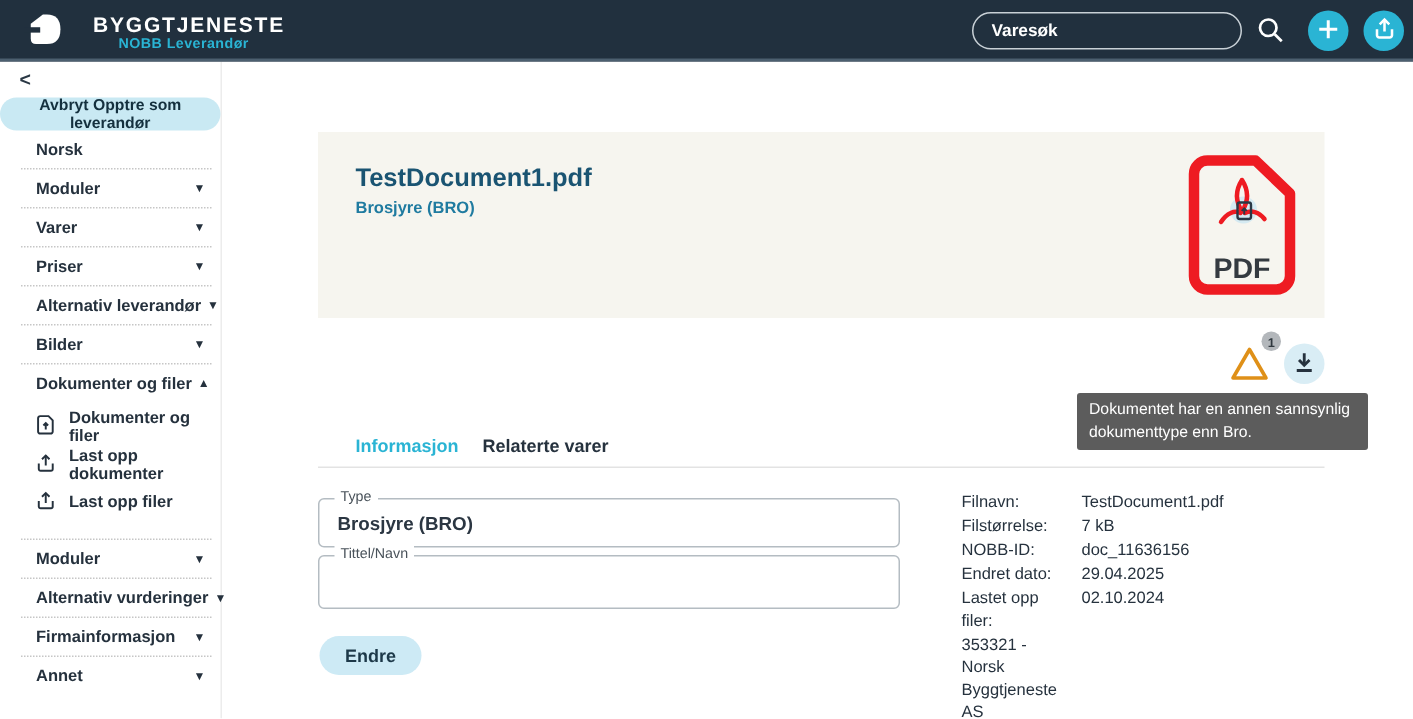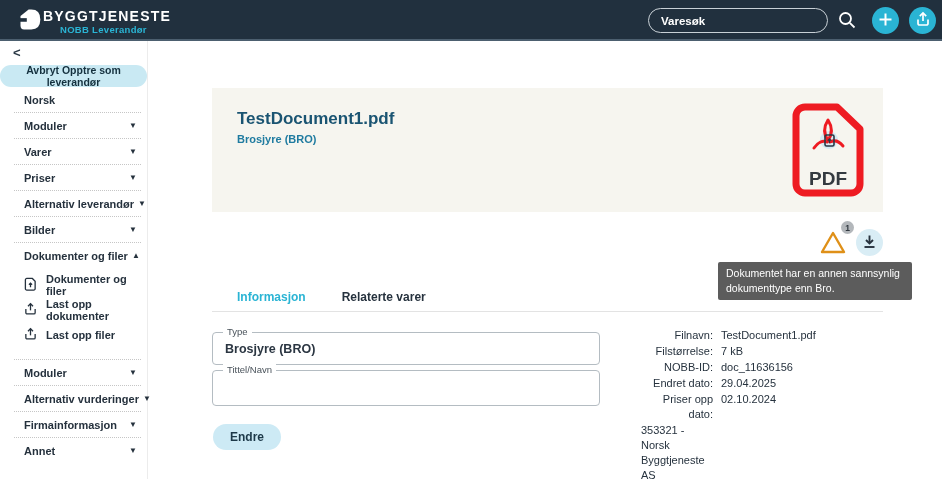--- a/index.html
+++ b/index.html
@@ -2,21 +2,21 @@
 <html><head>
 <meta charset="utf-8">
 <style>
   * { margin:0; padding:0; box-sizing:border-box; }
   html,body { width:942px; height:479px; overflow:hidden; }
   body { font-family:"Liberation Sans", sans-serif; background:#fff; position:relative; }
 
   
   .app-header { position:absolute; left:0; top:0; width:942px; height:41px;
     background:#21303e; border-bottom:2px solid #4c5f6f; z-index:20; }
-  .logo-wrap { position:absolute; left:16px; top:6px; display:flex; align-items:center; gap:0; }
+  .logo-wrap { position:absolute; left:16px; top:6px; display:flex; align-items:center; gap:19px; }
   .logo-text { display:flex; flex-direction:column; line-height:1; }
   .logo-title { color:#ffffff; font-size:14px; font-weight:bold; letter-spacing:1.2px; }
   .logo-sub { color:#2ab4d4; font-size:9.5px; font-weight:600; margin-top:2px; letter-spacing:.3px;padding-left:17px; }
   .search-box { position:absolute; left:648px; top:8px; width:180px; height:25px;
     border:1px solid #c8d0d6; border-radius:13px; background:transparent;
     color:#fff; font-size:11.5px; font-weight:bold; padding:0 12px; outline:none;
     font-family:"Liberation Sans", sans-serif; }
   .search-box::placeholder { color:#ffffff; opacity:1; font-weight:bold; }
   .hdr-search-icon { position:absolute; left:837px; top:10px; width:20px; height:20px; cursor:pointer; }
   .hdr-circle-btn { position:absolute; top:7px; width:27px; height:27px; border-radius:50%;
@@ -54,21 +54,21 @@
   .warn-wrap { position:absolute; left:670px; top:187px; width:32px; height:30px; }
   .warn-badge { position:absolute; right:-4px; top:-7px; width:13px; height:13px; border-radius:50%;
     background:#b3b7bb; color:#30383f; font-size:8.5px; font-weight:bold;
     display:flex; align-items:center; justify-content:center; }
   .download-btn { position:absolute; left:708px; top:188px; width:27px; height:27px; border-radius:50%;
     background:#d9edf5; border:none; display:flex; align-items:center; justify-content:center; cursor:pointer; }
 
   .tooltip { position:absolute; left:570px; top:221px; width:194px; background:#5c5c5c; color:#ffffff;
     font-size:10.5px; line-height:15px; padding:4px 8px; border-radius:2px; z-index:5; }
 
-  .tabs { position:absolute; left:89px; top:249px; display:flex; gap:36px; }
+  .tabs { position:absolute; left:89px; top:249px; display:flex; gap:16px; }
   .tab { font-size:12px; font-weight:700; color:#26323e; cursor:pointer; }
   .tab.active { color:#2ab4d4; }
   .tab-divider { position:absolute; left:64px; top:270px; width:671px; height:1px; background:#e3e3e3; }
 
   .text-field { position:absolute; left:64px; width:388px; background:#fff;
     border:1px solid #b4bcc2; border-radius:4px; }
   .tf-label { position:absolute; top:-7px; left:10px; background:#fff; padding:0 4px;
     font-size:9.5px; color:#49525a; line-height:12px; }
   .tf-value { width:100%; height:100%; border:none; outline:none; background:transparent;
     padding:0 12px; font-size:12.5px; font-weight:600; color:#2b3642;
@@ -76,21 +76,21 @@
   #field-type { top:291px; height:33px; }
   #field-title { top:329px; height:36px; }
 
   .endre-btn { position:absolute; left:65px; top:383px; height:26px; padding:0 17px;
     border:none; border-radius:13px; background:#cdeaf5; color:#1d3949; font-size:12px;
     font-weight:700; cursor:pointer; font-family:"Liberation Sans", sans-serif; }
 
   .details-grid { position:absolute; left:493px; top:287px; display:grid;
     grid-template-columns:72px 110px; column-gap:8px; row-gap:1px;
     font-size:11px; line-height:15px; color:#26323e; }
-  .d-label { text-align:right; }
+  .d-label { }
   .d-value { text-align:left; }
 </style>
 </head>
 <body>
 
 <div class="app-header">
   <div class="logo-wrap">
     <span>
       <svg width="27" height="27" viewBox="0 0 30 30">
         <path d="M5 11 L14 4 L17 4 Q27 4 27 15 Q27 26 17 26 L9 26 Q5 26 5 22 Z" fill="#ffffff"></path>
@@ -271,17 +271,17 @@
 
   <div class="details-grid" id="details-grid">
       <div class="d-label">Filnavn:</div>
       <div class="d-value">TestDocument1.pdf</div>
       <div class="d-label">Filstørrelse:</div>
       <div class="d-value">7 kB</div>
       <div class="d-label">NOBB-ID:</div>
       <div class="d-value">doc_11636156</div>
       <div class="d-label">Endret dato:</div>
       <div class="d-value">29.04.2025</div>
-      <div class="d-label">Priser opp dato:</div>
+      <div class="d-label">Lastet opp filer:</div>
       <div class="d-value">02.10.2024</div>
       <div class="d-value">353321 - Norsk Byggtjeneste AS</div>
     </div>
 </div>
 
 </body></html>

